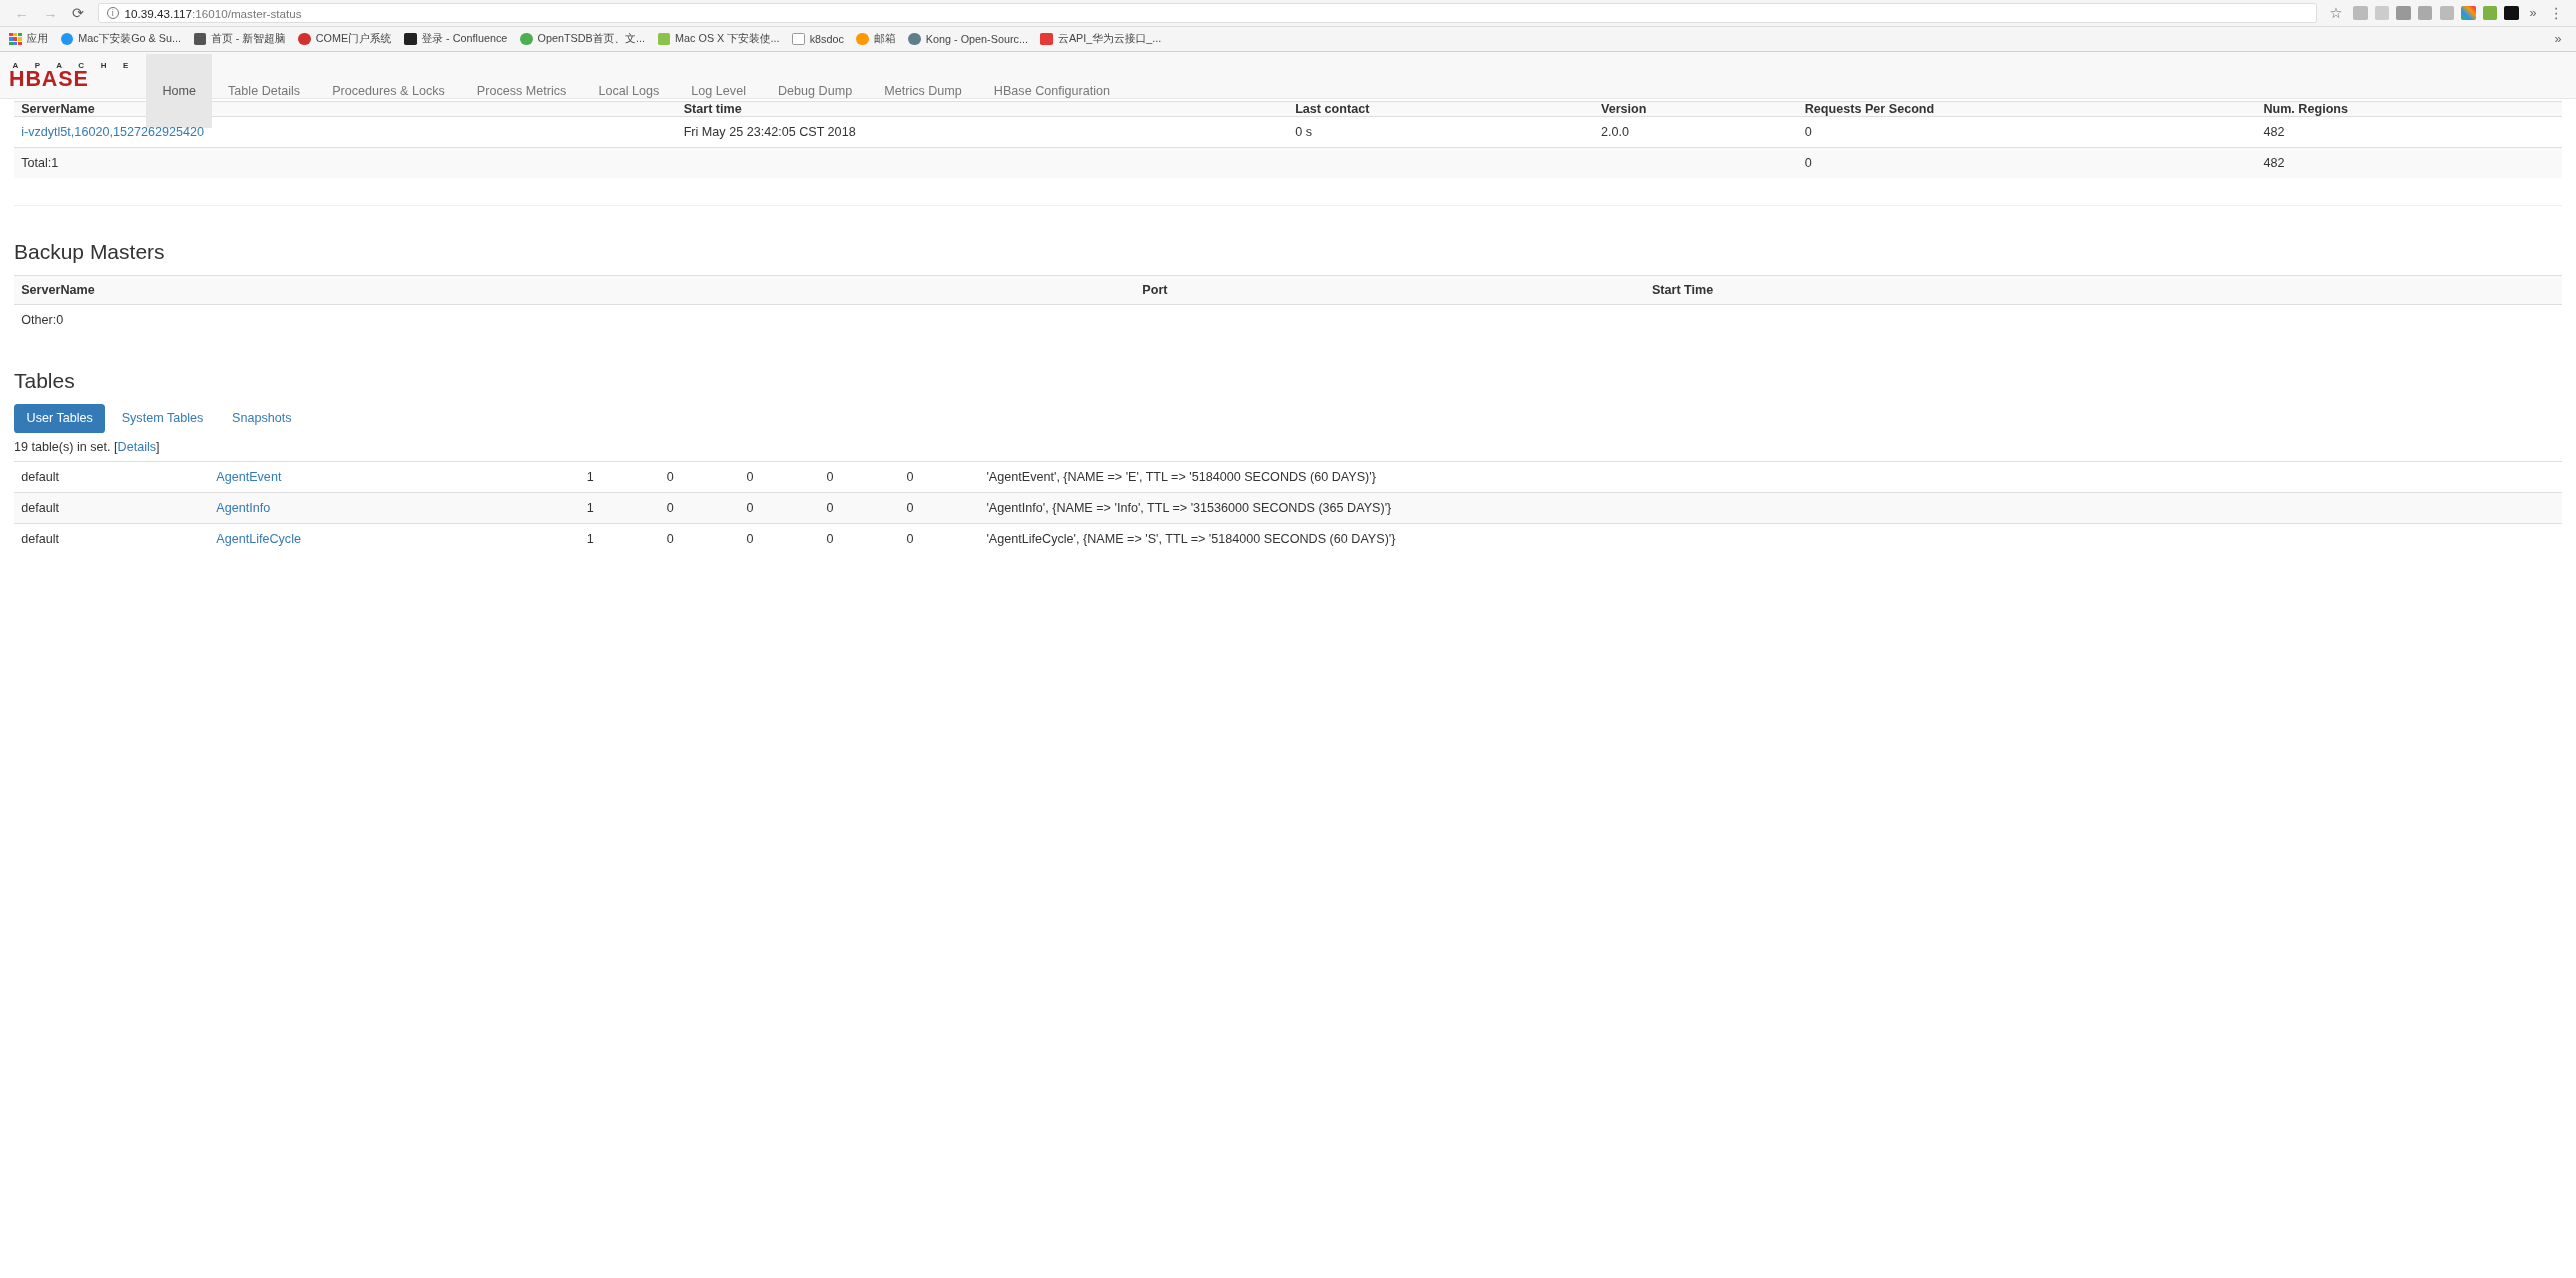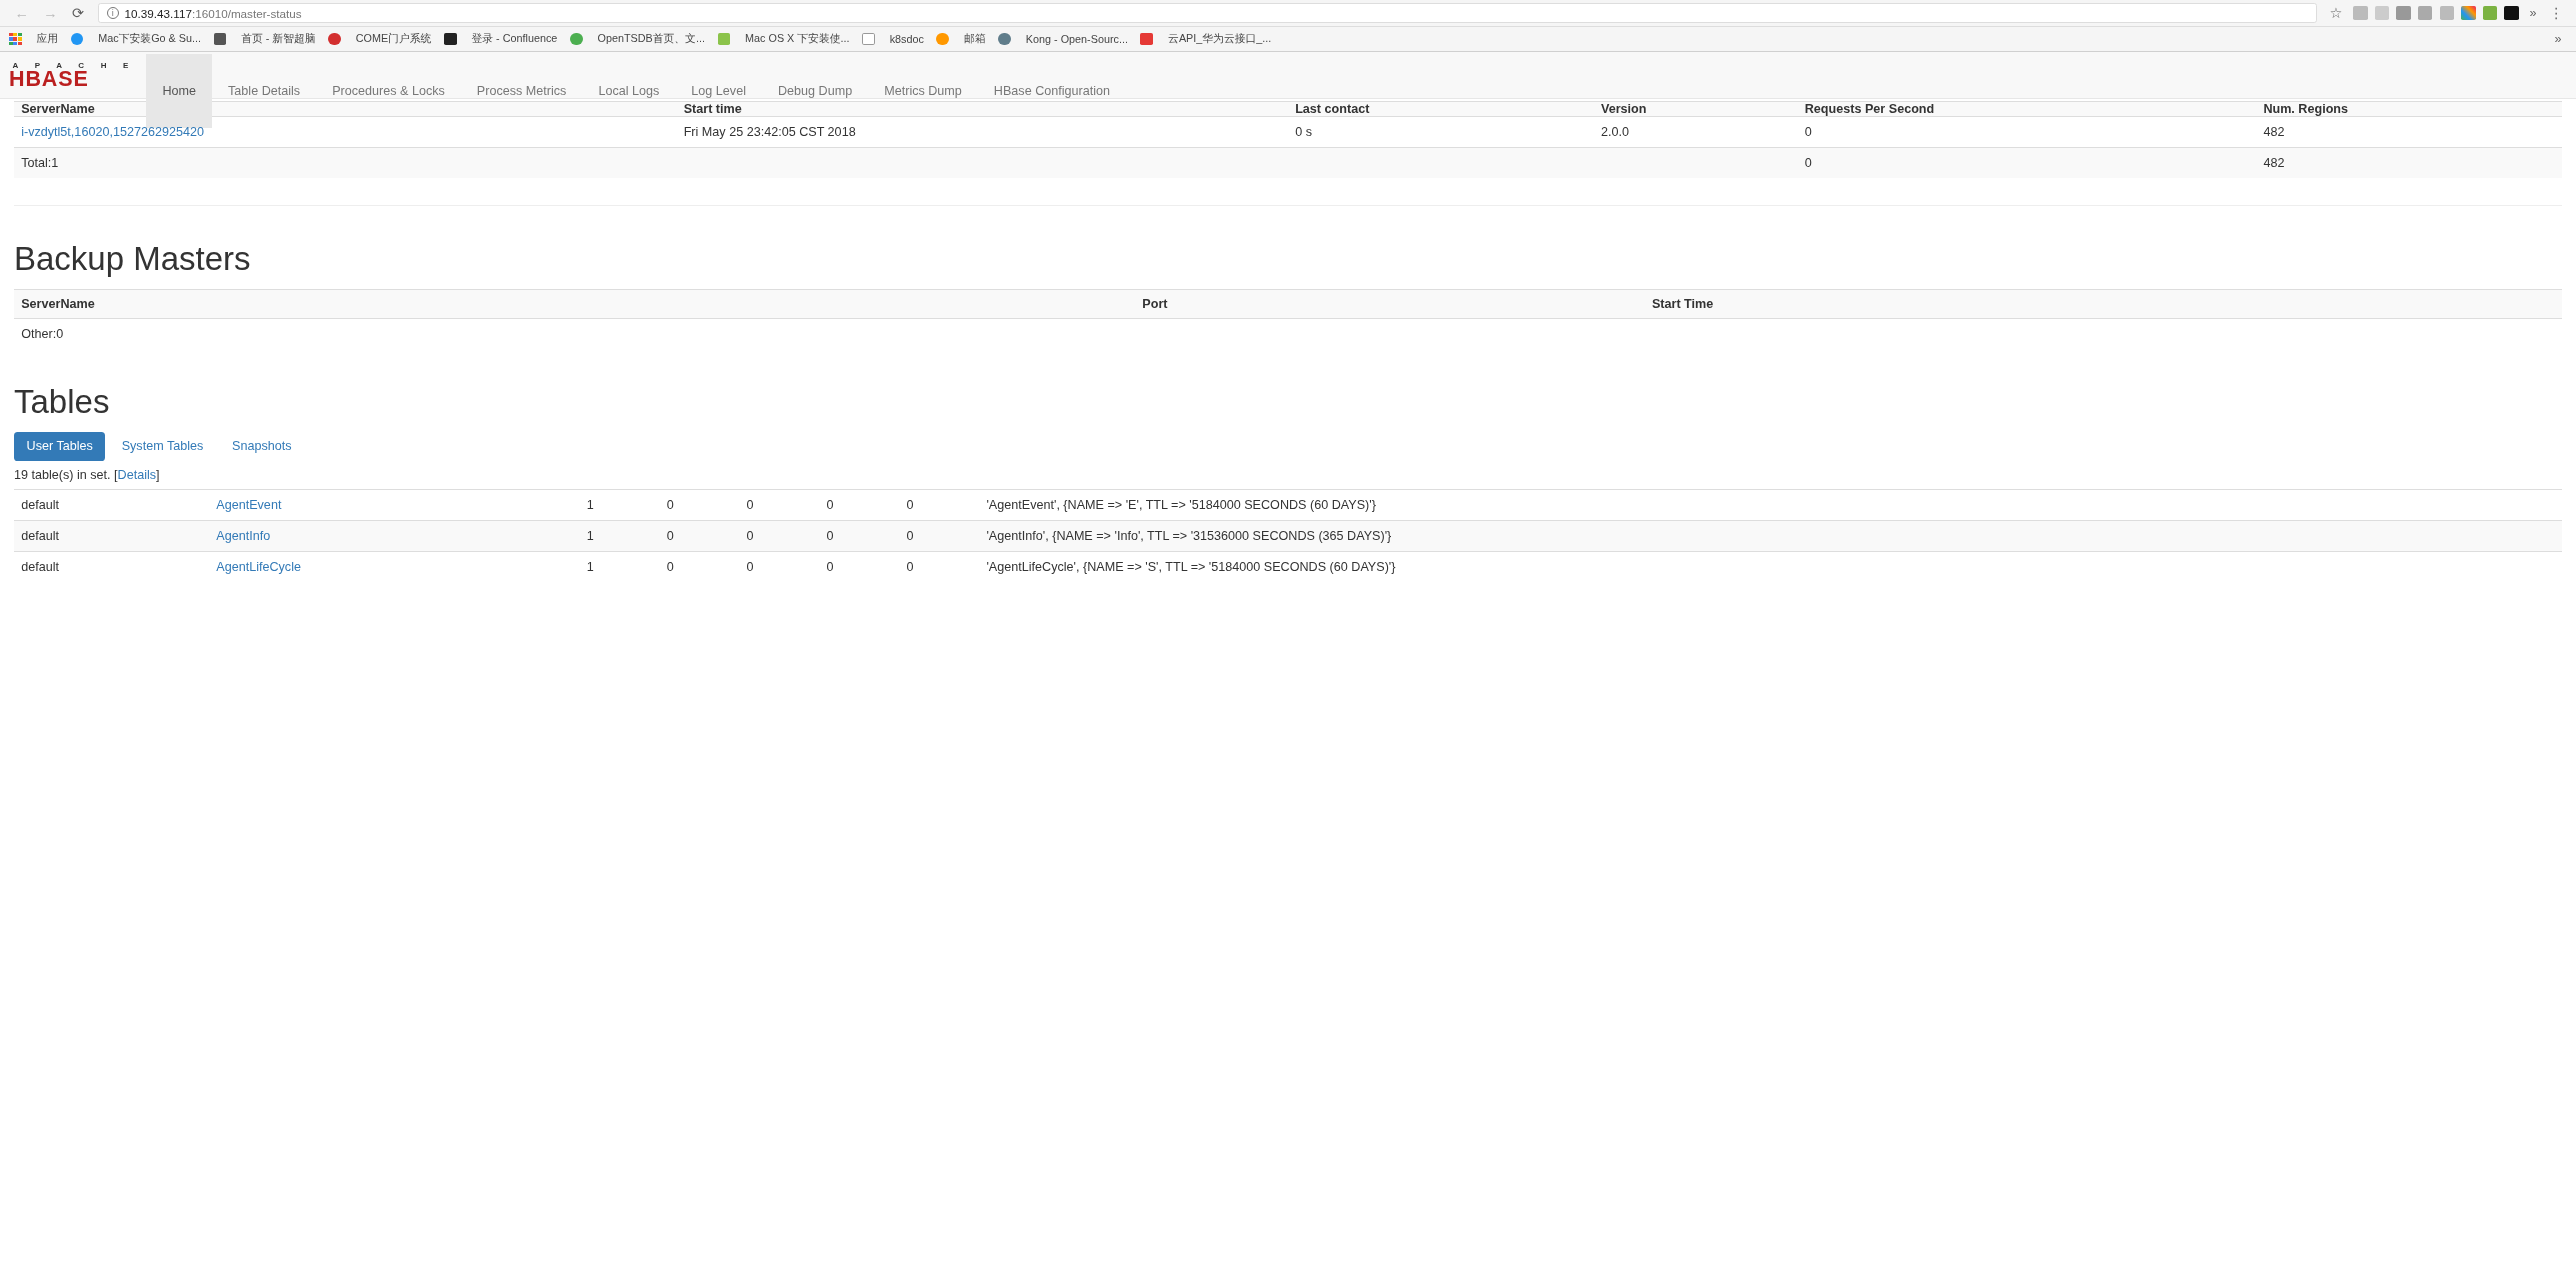--- a/index.html
+++ b/index.html
@@ -14,21 +14,21 @@
 .url-host { color: #222; }
 .url-path { color: #777; }
 .star-icon { font-size: 14.4px; color: #666; padding: 0 5.4px; }
 .ext-icons { display: flex; gap: 7.2px; padding: 0 5.4px; align-items: center; }
 .ext-icon { width: 14.4px; height: 14.4px; display: inline-block; border-radius: 1.8px; }
 .chevron { color: #666; padding: 0 5.4px; font-size: 12.6px; }
 .menu-dots { color: #666; padding: 0 7.2px; font-size: 14.4px; letter-spacing: -1.8px; }
 
 
 .bookmarks-bar { display: flex; align-items: center; padding: 3.6px 9px; background: #f5f5f5; border-bottom: 0.9px solid #d0d0d0; height: 25px; gap: 12.6px; font-size: 10.8px; color: #444; overflow: hidden; }
-.bm-item { display: flex; align-items: center; gap: 15px; white-space: nowrap; cursor: pointer; }
+.bm-item { display: flex; align-items: center; gap: 5px; white-space: nowrap; cursor: pointer; }
 .bm-icon { width: 12.6px; height: 12.6px; display: inline-block; border-radius: 1.8px; }
 .bm-apps-icon { display: grid; grid-template-columns: repeat(3,3.6px); grid-template-rows: repeat(3,3.6px); gap: 0.9px; }
 .bm-apps-icon span { width:3.6px; height:3.6px; display:block; }
 
 
 .hbase-nav { display: flex; align-items: center; background: #f8f8f8; border-bottom: 0.9px solid #e7e7e7; height: 47px; padding: 0 7.2px; }
 .hbase-logo { padding: 0 10.8px 0 1.8px; }
 .hbase-logo .apache { font-size: 8px; letter-spacing: 7.2px; color: #333; font-weight: 600; display:block; margin-left:3.6px; }
 .hbase-logo .hbase { font-size: 21.5px; font-weight: 800; color: #bb2020; letter-spacing: 0.9px; line-height: 0.9; }
 .nav-item { padding: 30px 16px; color: #777; cursor: pointer; font-size: 12.6px; margin-top: 32px; }
@@ -36,21 +36,21 @@
 
 
 .content { padding: 0 14px; }
 
 table.tbl { width: 100%; border-collapse: collapse; margin-top: 1.8px; }
 table.tbl th { text-align: left; font-weight: 700; padding: 7.2px 7.2px; border-top: 0.9px solid #ddd; background: #f9f9f9; color: #333; font-size: 12.6px; }
 table.tbl td { padding: 8px 7.2px; border-top: 0.9px solid #ddd; font-size: 12.6px; color: #333; }
 table.tbl tr.total td { background: #f9f9f9; }
 table.tbl a { color: #337ab7; text-decoration: none; }
 
-h2.sec { font-size: 33px; font-weight: 500; margin: 34px 0 10.8px 0; color: #333; }
+h2.sec { font-size: 21px; font-weight: 500; margin: 34px 0 10.8px 0; color: #333; }
 
 
 .top-cut th { border-top: 1.8px solid #ddd; padding-top:1.8px; padding-bottom:1.8px; color: rgba(0,0,0,0); overflow:hidden; height:5.4px; line-height:0; }
 
 
 .tab-pills { display: flex; gap: 3.6px; margin: 9px 0 7.2px 0; }
 .tab-pill { padding: 7.2px 12.6px; border-radius: 3.6px; color: #337ab7; cursor: pointer; font-size: 12.6px; }
 .tab-pill.active { background: #337ab7; color: #fff; }
 
 .details-line { font-size: 12.6px; color: #333; margin: 3.6px 0 7.2px 0; }

